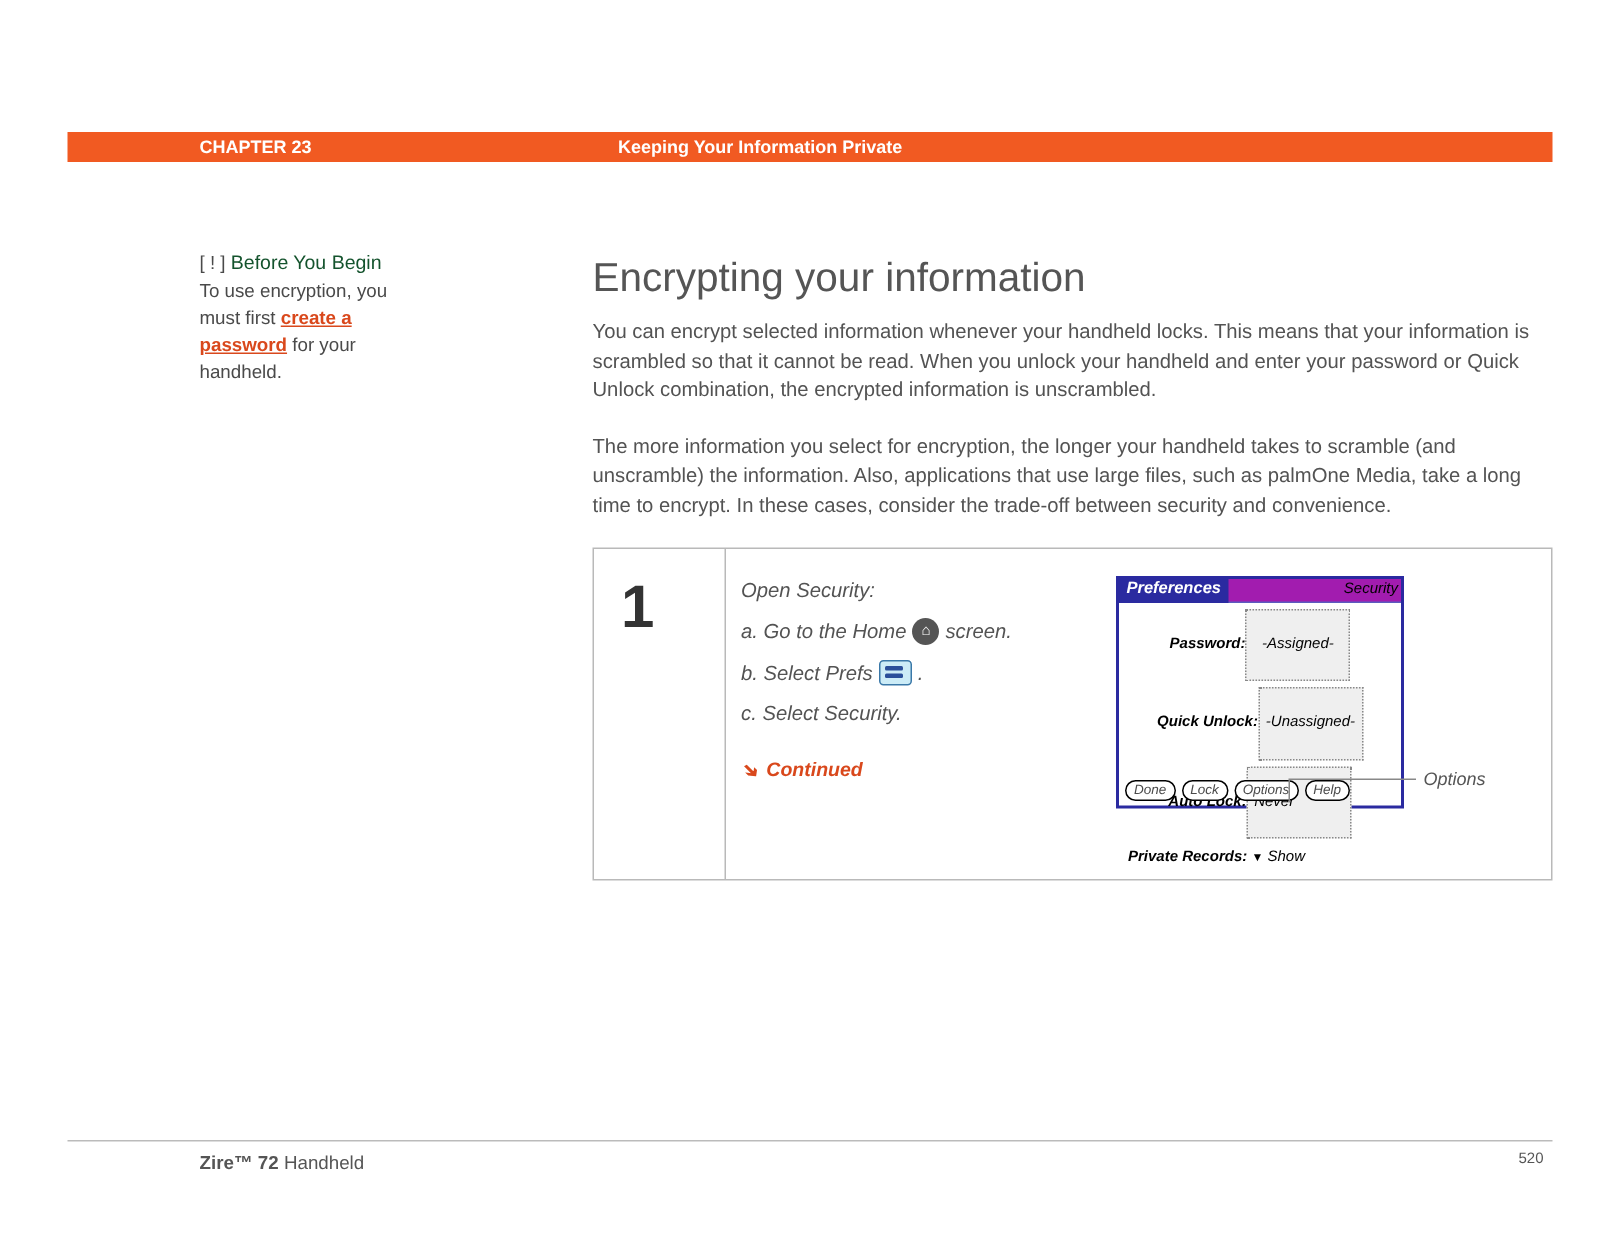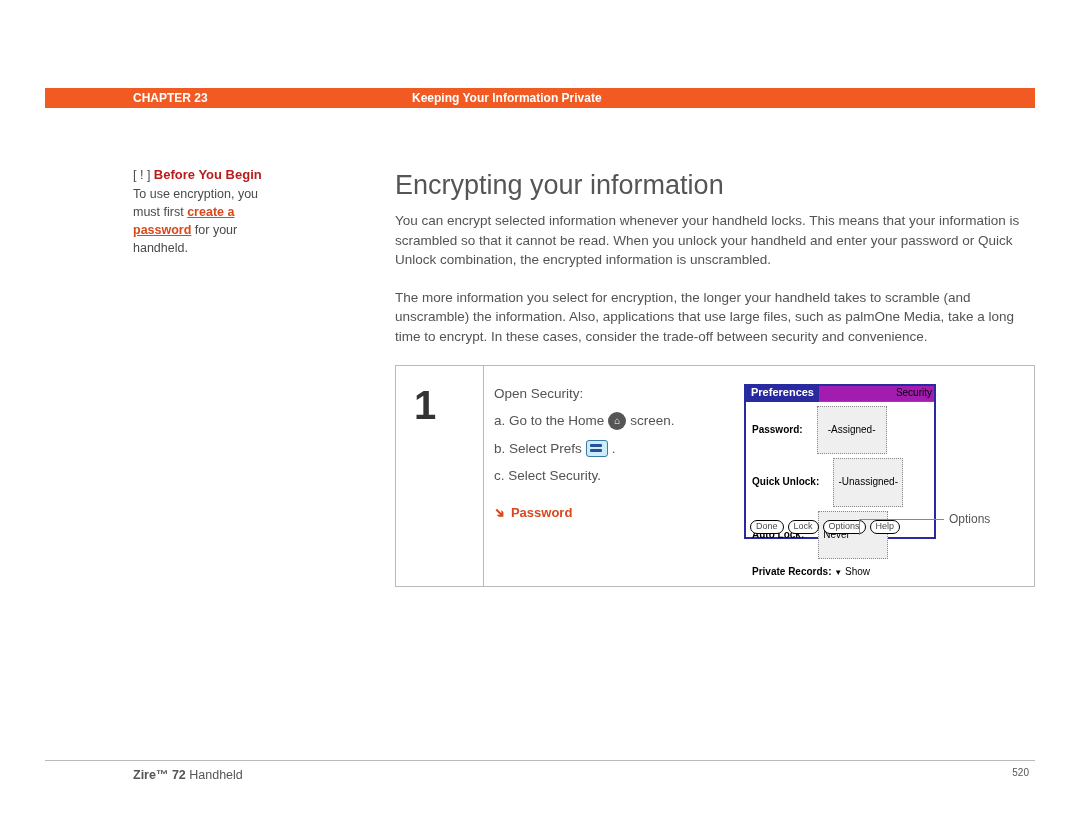--- a/index.html
+++ b/index.html
@@ -47,22 +47,22 @@
   }
   .sidebar {
     width: 265px;
     padding-left: 88px;
     padding-right: 25px;
     box-sizing: border-box;
     font-size: 12.5px;
     line-height: 1.45;
   }
   .sidebar-heading {
-    color: #b91c1c;
-    font-weight: bold;
+    color: #14532d;
+    font-weight: normal;
     font-size: 13px;
   }
   .sidebar-link {
     color: #d9481c;
     font-weight: bold;
     text-decoration: underline;
   }
   .main {
     flex: 1;
     padding-left: 90px;
@@ -95,20 +95,21 @@
     font-size: 40px;
     font-weight: 900;
     margin-left: 18px;
     color: #333;
     font-family: Arial, sans-serif;
   }
   .step-body {
     flex: 1;
     display: flex;
     padding: 18px 0 18px 10px;
+    font-style: italic;
   }
   .step-instructions {
     flex: 1;
     font-size: 13.5px;
     color: #535353;
     padding-right: 6px;
   }
   .step-instructions .line { margin-bottom: 8px; display:flex; align-items:center; gap:4px;}
   .continued {
     color: #d9481c;
@@ -149,22 +150,22 @@
   }
   .ds-prefs {
     background: #2a2aa0;
     color: #fff;
     font-weight: bold;
     padding: 1px 5px;
     font-size: 11px;
   }
   .ds-sec { font-size: 10px; color:#000; }
   .ds-row {
-    display:flex; justify-content:flex-start; align-items:center;
-    gap:14px; font-size:10px; padding:4px 6px 0 6px;
+    display:flex; justify-content:center; align-items:center;
+    gap:0; font-size:10px; padding:4px 6px 0 6px;
     font-weight:bold; color:#000;
   }
   .ds-field {
     border:1px dotted #888; background:#efefef;
     padding:16px 4px; font-weight:normal; font-size:10px;
   }
   .ds-private { font-size:10px; font-weight:bold; padding:6px 6px 0 6px; color:#000;}
   .ds-private .tri { display:inline-block; font-size:8px;}
   .ds-buttons {
     position:absolute; bottom:3px; left:4px; display:flex; gap:4px;
@@ -252,21 +253,21 @@
               <span> screen.</span>
             </div>
             <div class="line">
               <span>b.  Select Prefs </span>
               <span class="prefs-icon"></span>
               <span>.</span>
             </div>
             <div class="line">c.  Select Security.</div>
             <div class="continued">
               <span class="arrow-dr">➔</span>
-              <span>Password</span>
+              <span>Continued</span>
             </div>
           </div>
 
           <div class="screenshot-col">
             <div class="device-screen">
               <div class="ds-header">
                 <span class="ds-prefs">Preferences</span>
                 <span class="ds-sec">Security</span>
               </div>
               <div class="ds-row">

